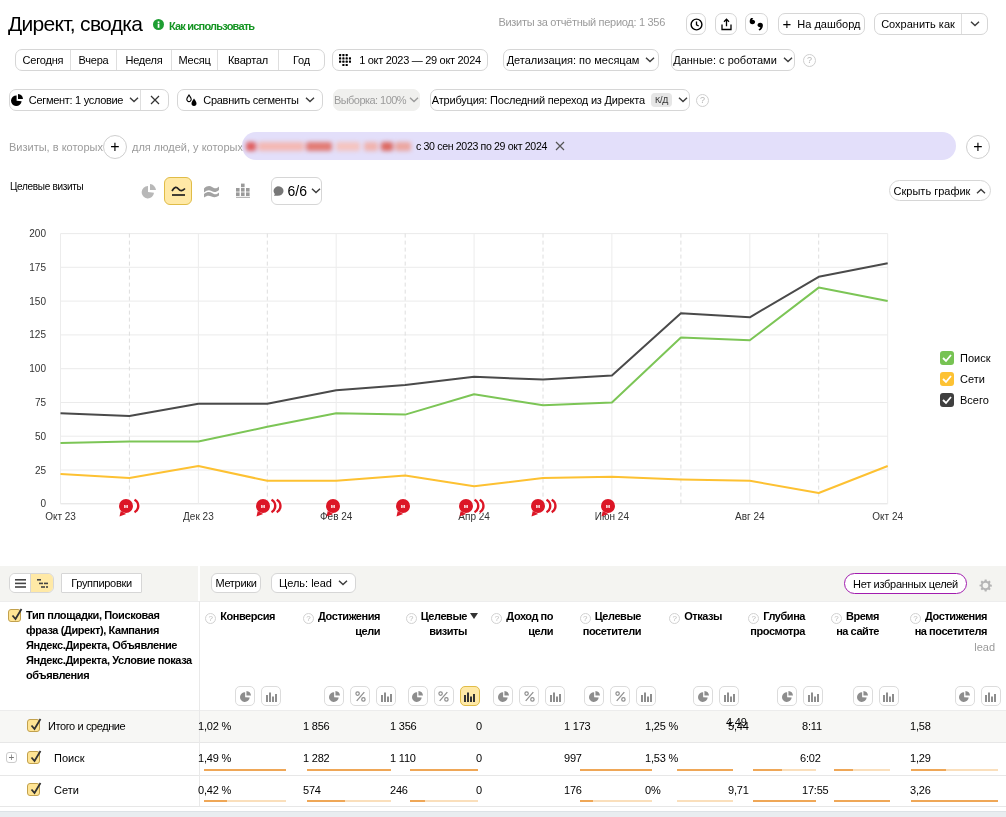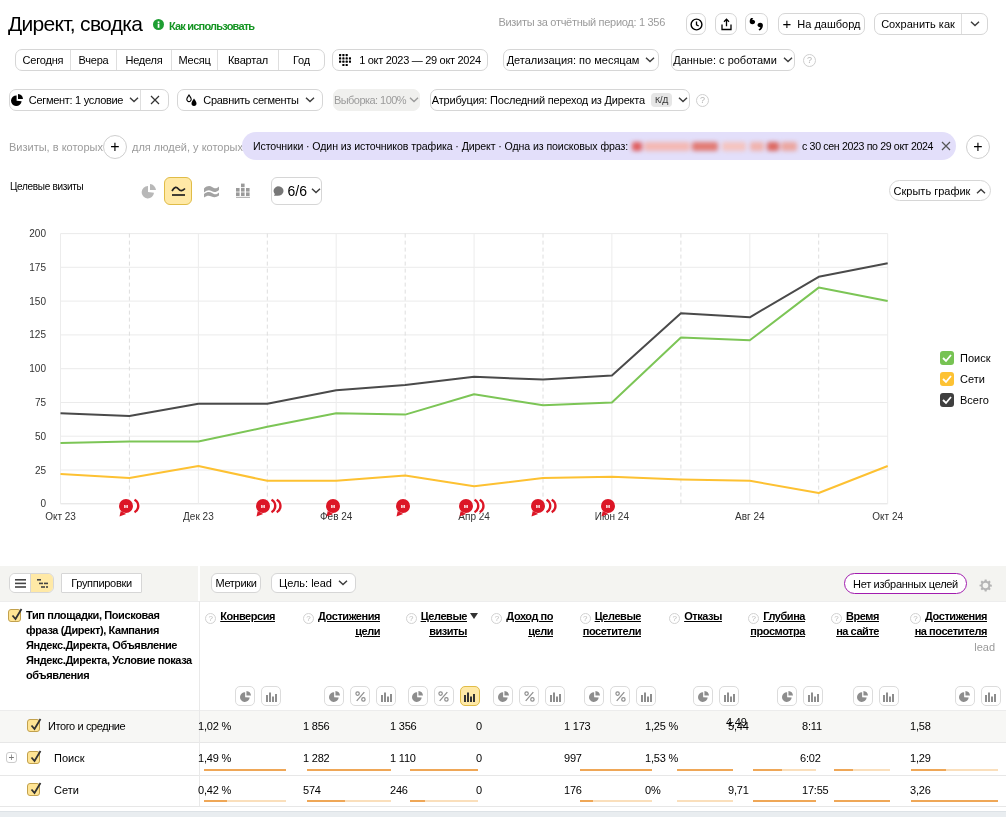--- a/index.html
+++ b/index.html
@@ -6,21 +6,21 @@
 body{font-family:"Liberation Sans",sans-serif;color:#000;position:relative;font-size:11px;}
 .abs{position:absolute;}
 .btn{position:absolute;height:22px;background:#fff;border:1px solid #d6d6d6;border-radius:7px;display:inline-flex;align-items:center;justify-content:center;font-size:11px;color:#000;white-space:nowrap;}
 .gray{color:#9b9b9b;}
 .qc{position:absolute;width:13px;height:13px;border:1px solid #cfcfcf;border-radius:50%;color:#b5b5b5;font-size:9px;line-height:11px;text-align:center;}
 .seg{position:absolute;display:flex;height:22px;border:1px solid #d6d6d6;border-radius:7px;background:#fff;}
 .seg>div{justify-content:center;letter-spacing:-0.2px;display:flex;align-items:center;border-right:1px solid #dedede;font-size:11px;}
 .seg>div:last-child{border-right:none;}
 .cb{position:absolute;width:13px;height:13px;background:#ffe494;border:1px solid #c2a14d;border-radius:3px;}
 .cb svg{position:absolute;left:0px;top:-4px;overflow:visible;}
-.hdr{position:absolute;font-weight:bold;font-size:11px;line-height:15px;text-align:right;letter-spacing:-0.45px;text-decoration:underline;}
+.hdr{position:absolute;font-weight:bold;font-size:11px;line-height:15px;text-align:right;letter-spacing:-0.45px;}
 .mini{position:absolute;width:20px;height:20px;border:1px solid #dcdcdc;border-radius:5px;background:#fff;display:flex;align-items:center;justify-content:center;}
 .mini.sel{background:#ffe9a6;border-color:#e0bc47;}
 .num{position:absolute;font-size:11px;text-align:left;width:90px;letter-spacing:-0.2px;}
 .bartrack{position:absolute;height:2px;background:#fadfbc;}
 .barfill{position:absolute;height:2px;background:#efa757;}
 </style></head>
 <body>
 
 <div class="abs" style="left:8px;top:12px;font-size:21px;letter-spacing:-0.7px;">Директ, сводка</div>
 <svg class="abs" style="left:153px;top:19px;" width="11" height="11">
@@ -125,21 +125,20 @@
 <div class="btn" style="left:430px;top:89px;width:260px;letter-spacing:-0.2px;">Атрибуция: Последний переход из Директа
 <span style="background:#e6e6e6;border-radius:4px;font-size:9px;padding:2px 4px;margin-left:6px;color:#333;">К/Д</span><svg width="10" height="6" viewBox="0 0 10 6" style="margin-left:6px;flex:none;">
       <path d="M1 0.8 L5 4.6 L9 0.8" stroke="#3c3c3c" stroke-width="1.4" fill="none"></path>
     </svg></div>
 <div class="qc" style="left:696px;top:94px;">?</div>
 
 <div class="abs gray" style="left:9px;top:141px;">Визиты, в которых</div>
 <div class="abs" style="left:103px;top:135px;width:24px;height:24px;border:1px solid #cfcfcf;border-radius:50%;text-align:center;font-size:16px;line-height:21px;font-weight:300;">+</div>
 <div class="abs gray" style="left:132px;top:141px;">для людей, у которых</div>
 <div class="abs" style="left:242px;top:132px;width:714px;height:28px;background:#e3dffa;border-radius:14px;display:flex;align-items:center;font-size:10.6px;letter-spacing:-0.1px;overflow:hidden;">
-  <span style="margin-left:11px;white-space:nowrap;">Источники&nbsp;·&nbsp;Один из источников трафика&nbsp;·&nbsp;Директ&nbsp;·&nbsp;Одна из поисковых фраз:</span>
   <span style="display:inline-flex;align-items:center;filter:blur(2px);margin-left:4px;">
     <span style="width:10px;height:9px;background:#e06060;border-radius:2px;"></span>
     <span style="width:46px;height:9px;background:#f3b8b4;border-radius:2px;margin-left:2px;"></span>
     <span style="width:26px;height:9px;background:#e27b74;border-radius:2px;margin-left:2px;"></span>
     <span style="width:24px;height:9px;background:#f4c4c0;border-radius:2px;margin-left:4px;"></span>
     <span style="width:14px;height:9px;background:#f0b3ae;border-radius:2px;margin-left:4px;"></span>
     <span style="width:12px;height:9px;background:#dd6a62;border-radius:2px;margin-left:3px;"></span>
     <span style="width:16px;height:9px;background:#eba6a0;border-radius:2px;margin-left:2px;"></span>
   </span>
   <span style="margin-left:5px;white-space:nowrap;letter-spacing:-0.35px;">с 30 сен 2023 по 29 окт 2024</span>

